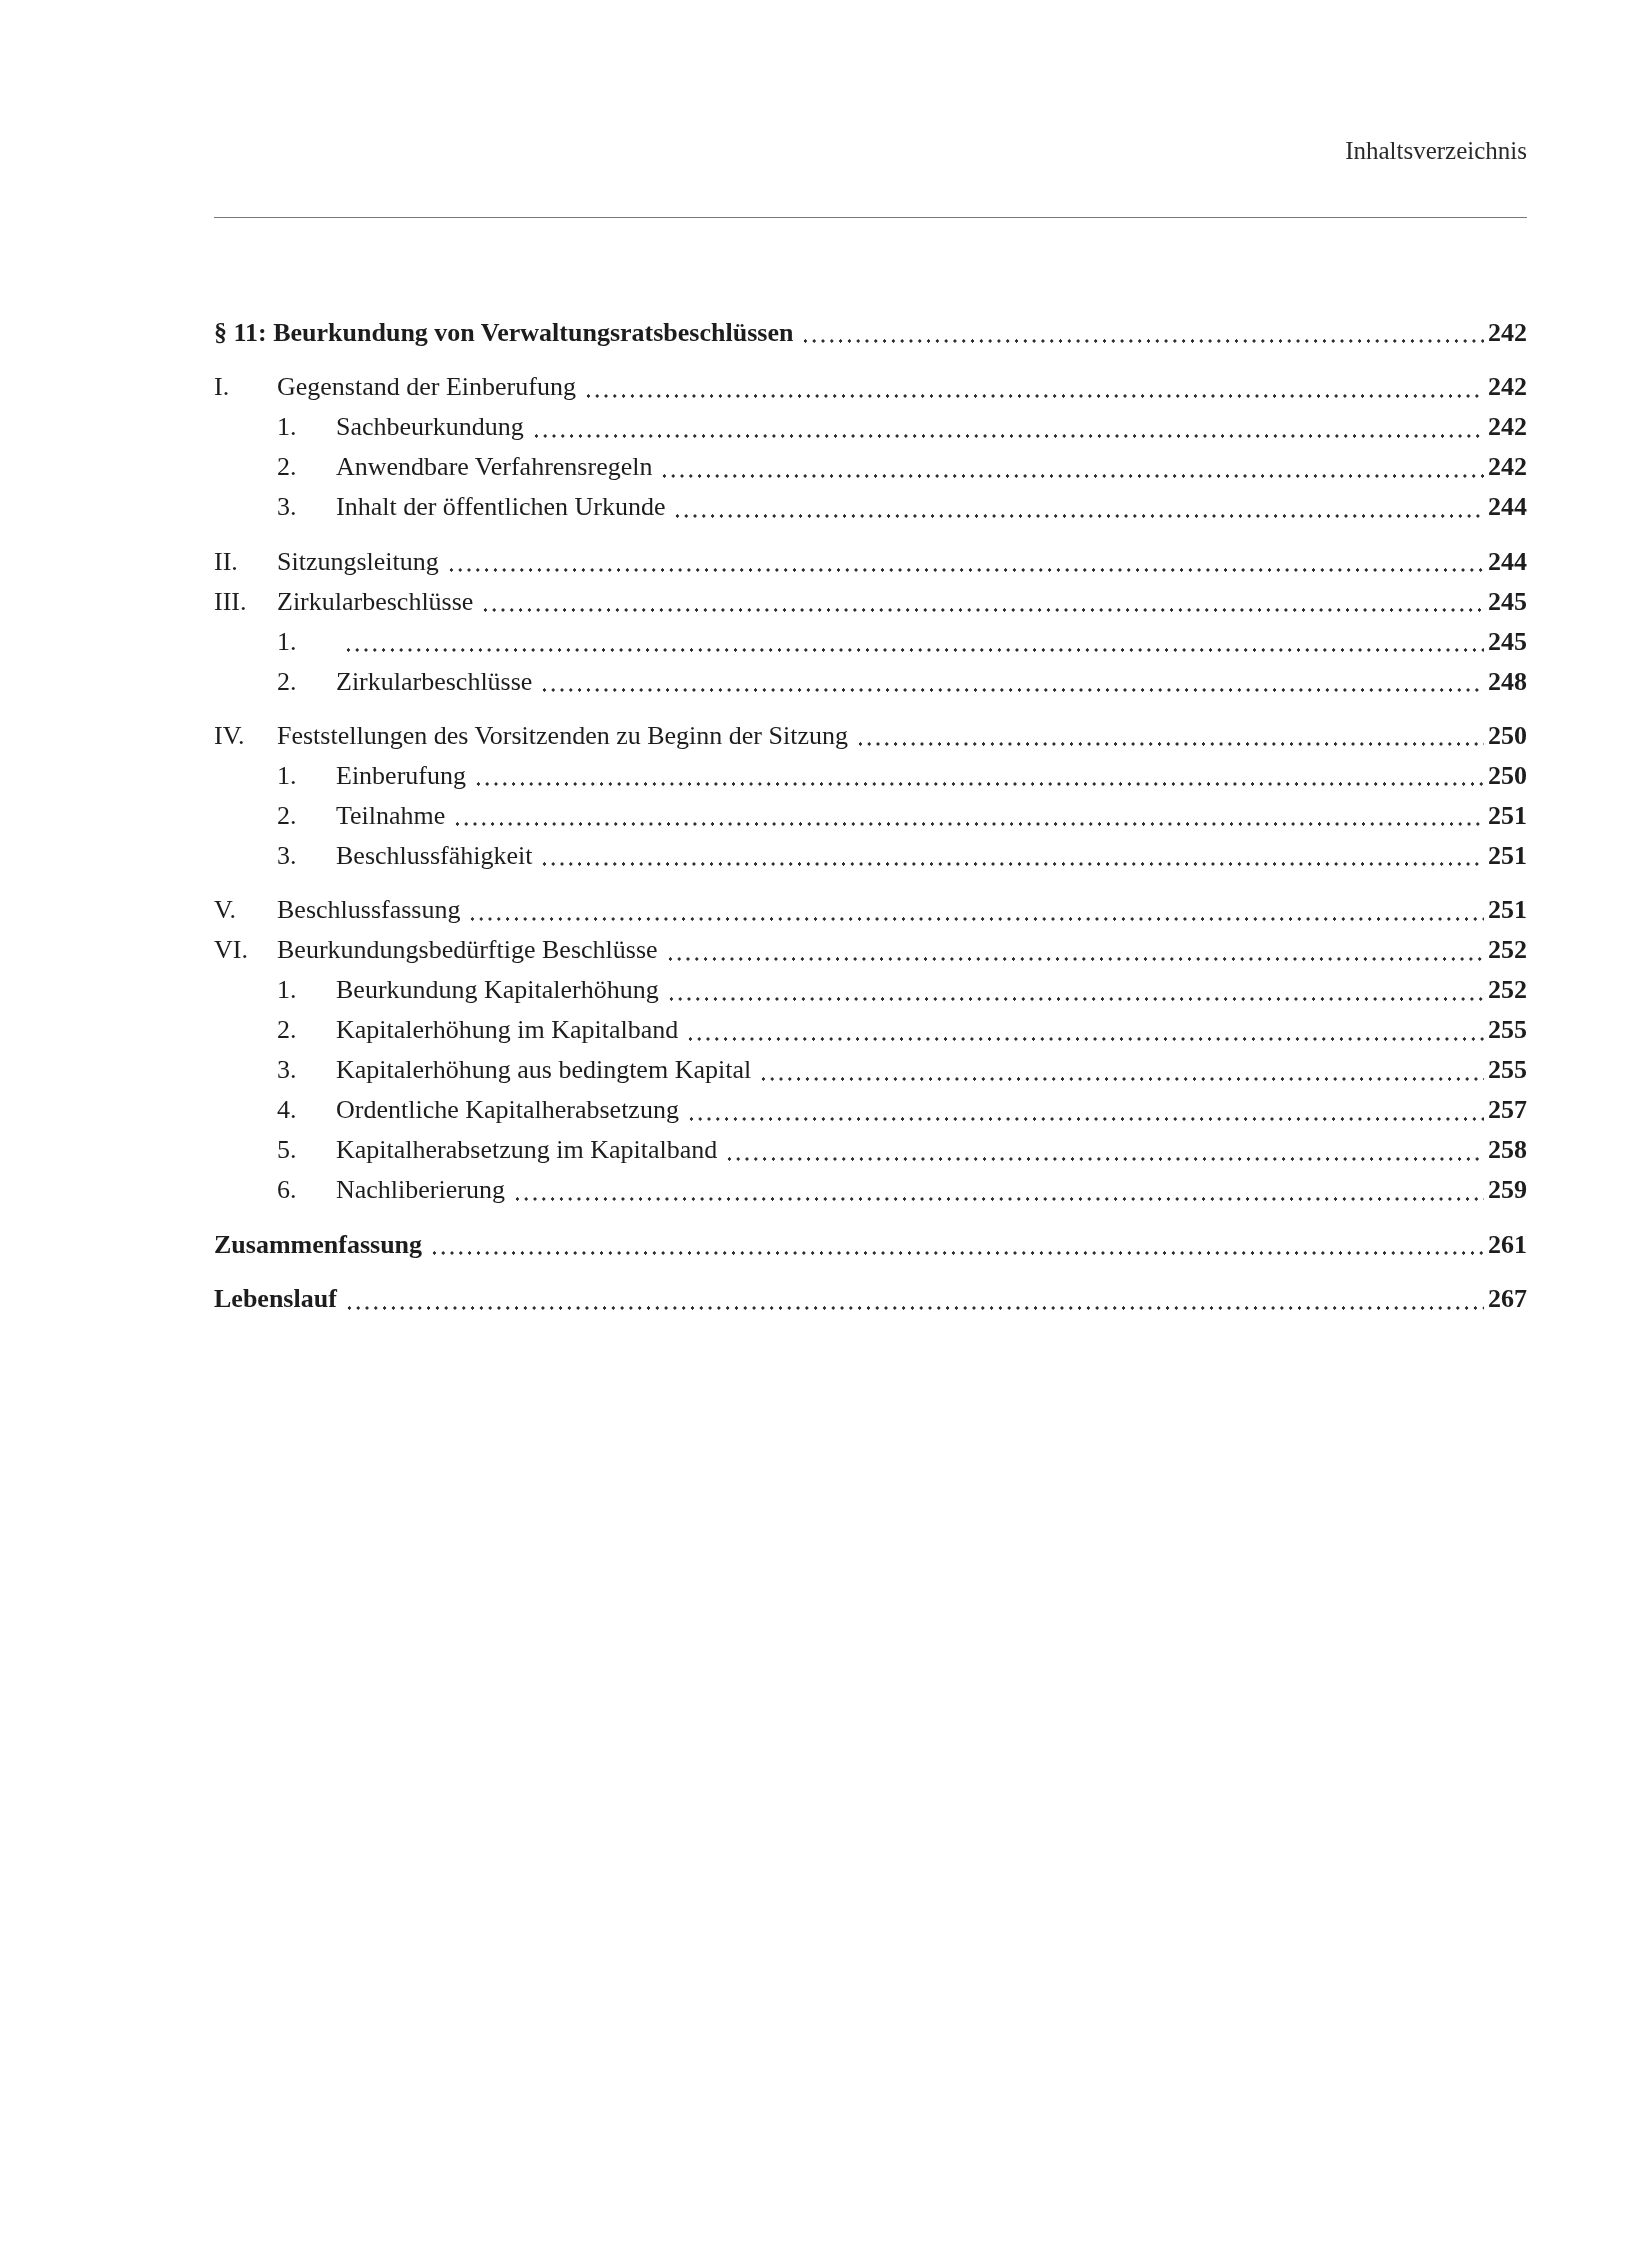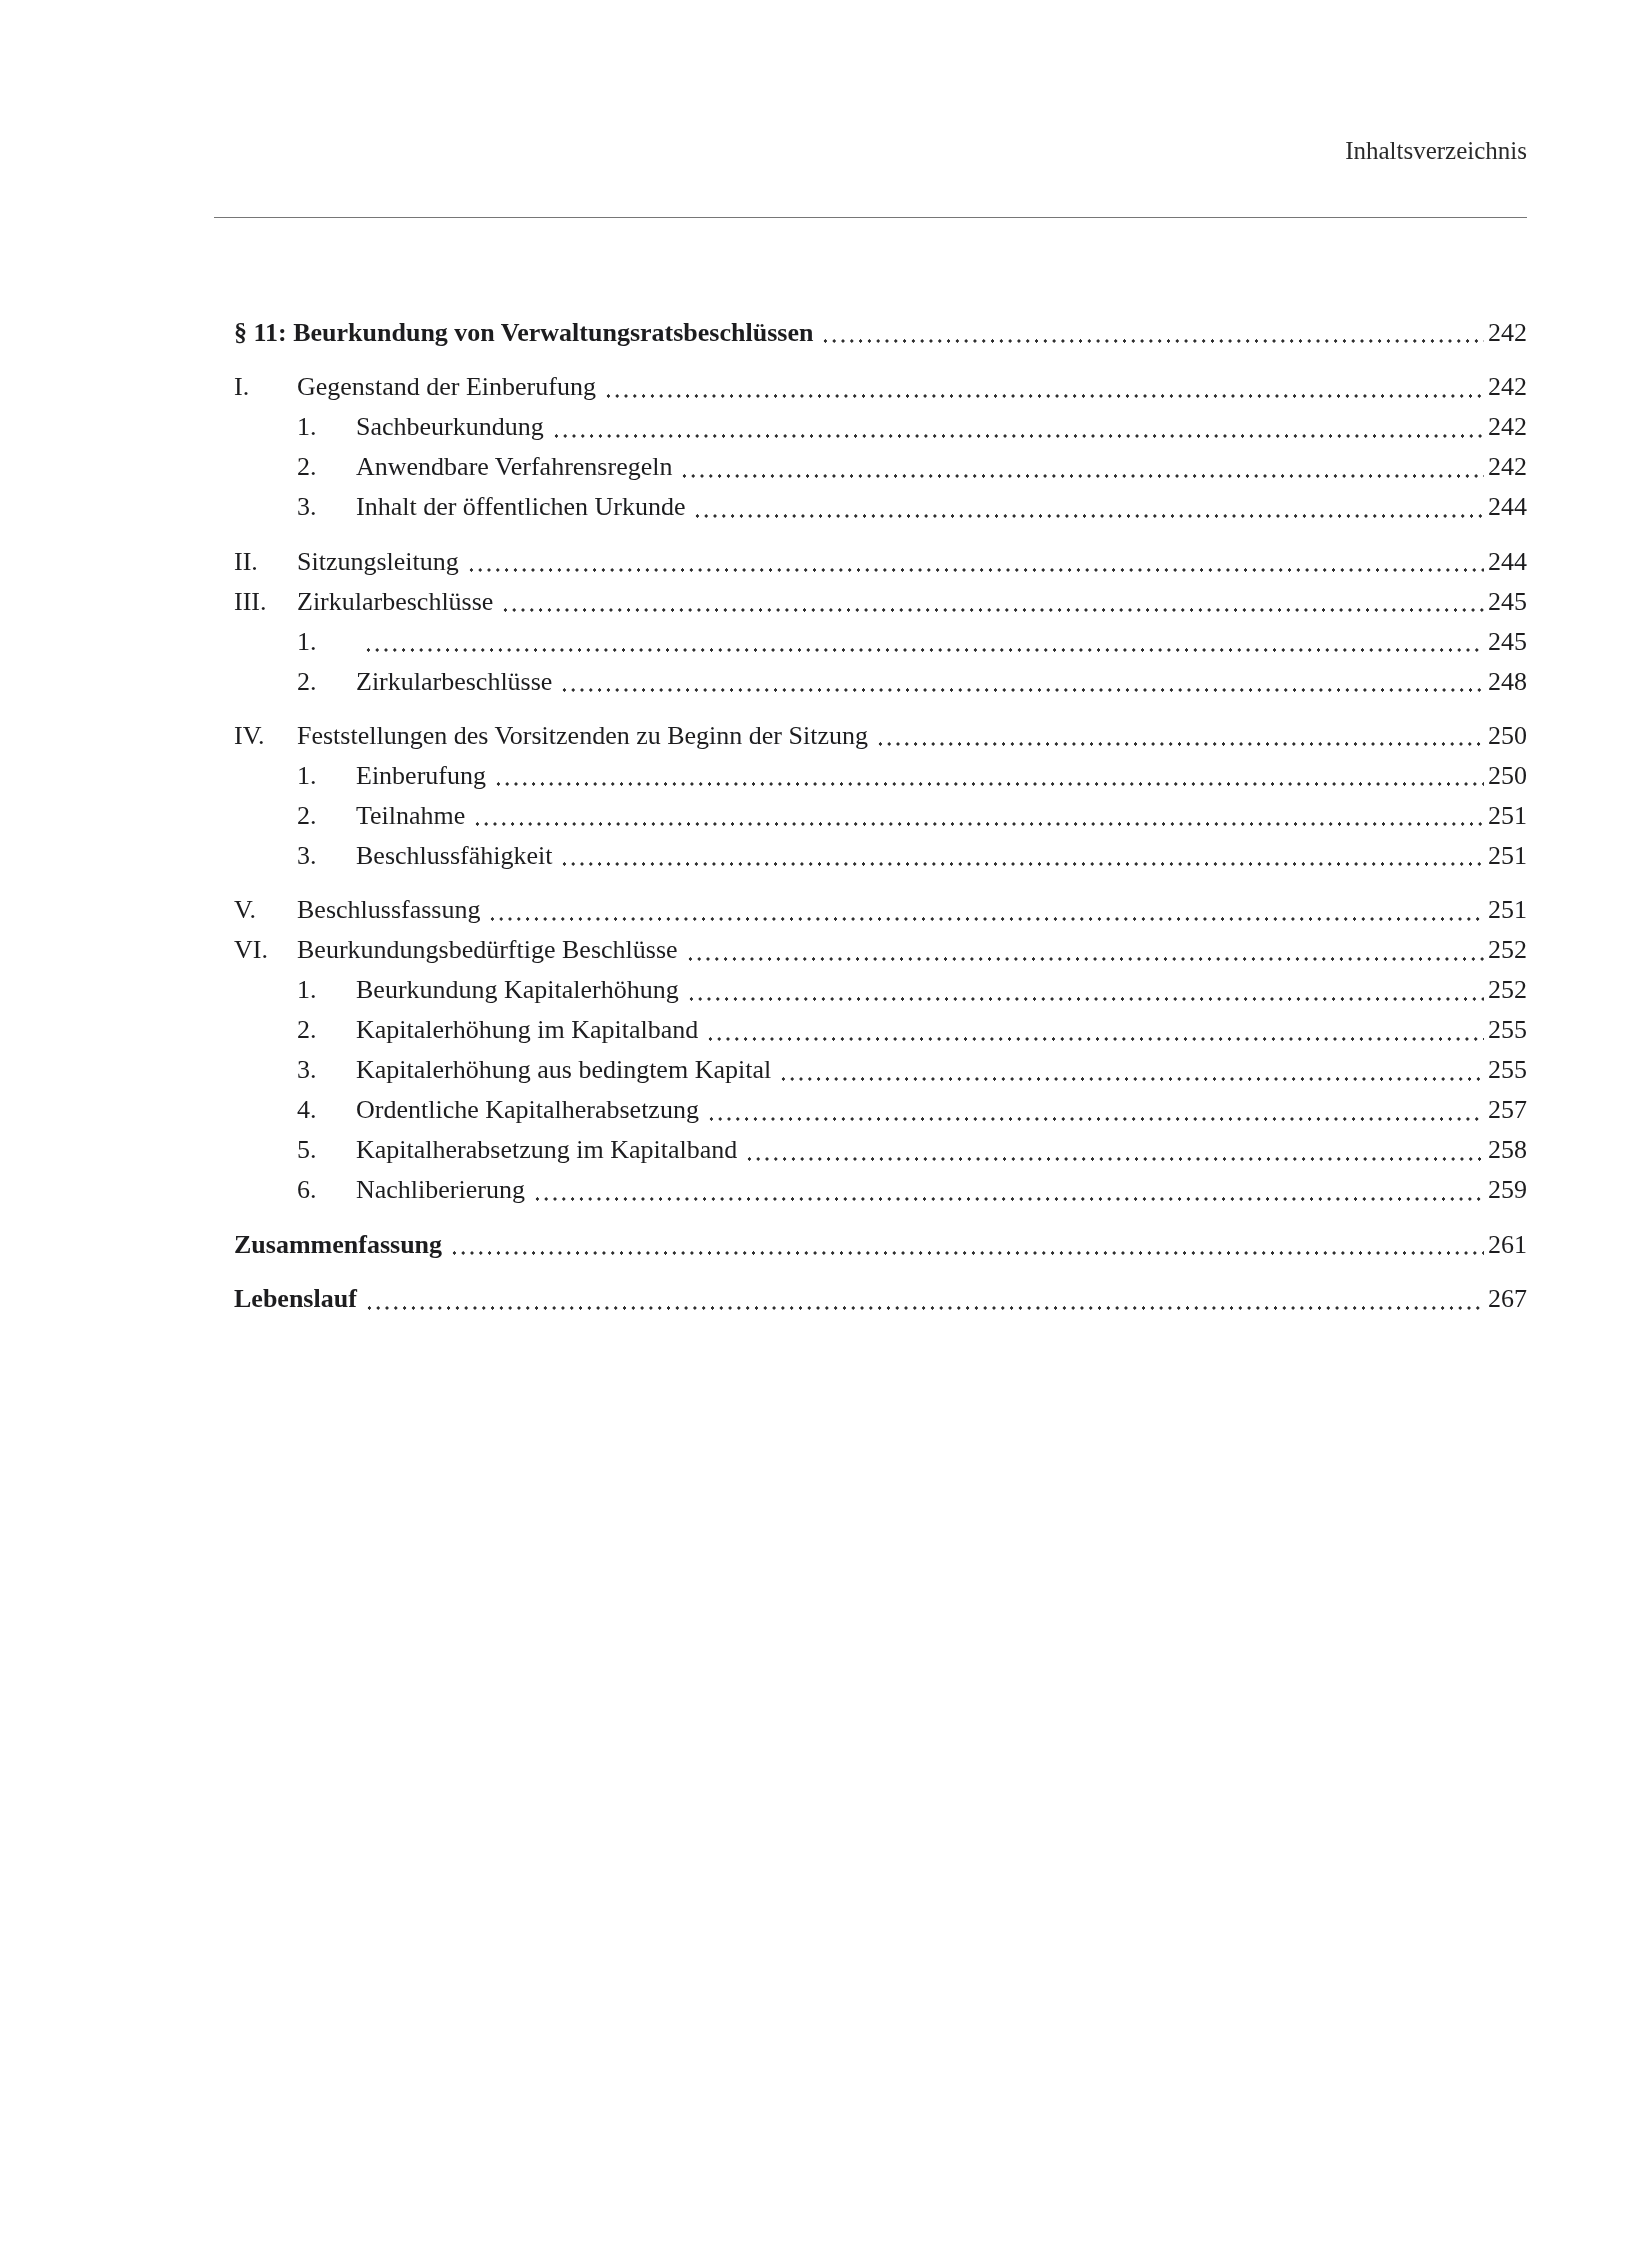--- a/index.html
+++ b/index.html
@@ -24,21 +24,20 @@
     line-height: 31.5px;
     color: #2a2a2a;
   }
   .header-rule {
     margin-top: 50px;
     height: 1.3px;
     background: #767676;
   }
   .toc {
     margin-top: 95px;
-    margin-left: 20px;
   }
   .row {
     display: flex;
     font-size: 26px;
     line-height: 40px;
     white-space: nowrap;
   }
   .row.gap { margin-top: 14.4px; }
   .row.bold .label { font-weight: 700; }
   .row.lvl1 .num { width: 63px; flex: none; }
@@ -49,21 +48,21 @@
     flex: 1;
     min-width: 18px;
     margin: 0 4.5px 0 8px;
     background-image: radial-gradient(circle, #2e2e2e 1.4px, rgba(0,0,0,0) 1.6px);
     background-size: 8.8px 3.6px;
     background-repeat: repeat-x;
     background-position: 0 calc(100% - 10px);
   }
   .pagenum {
     flex: none;
-    font-weight: 400;
+    font-weight: 700;
   }
 </style>
 </head>
 <body>
 
 <div class="page">
   <div class="content">
     <div class="running-header">Inhaltsverzeichnis</div>
     <div class="header-rule"></div>
     <div class="toc" id="toc">

